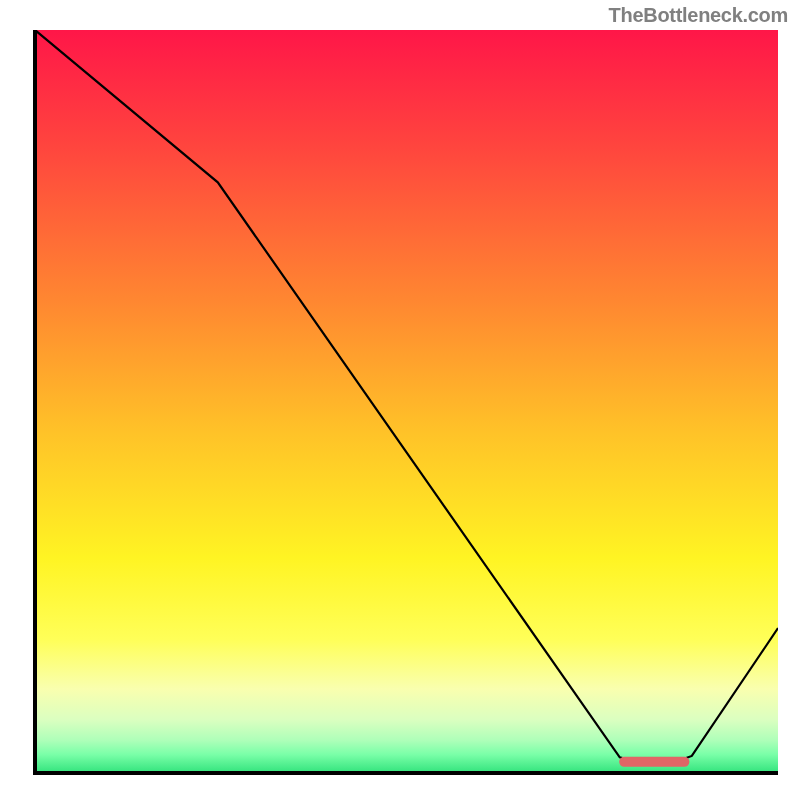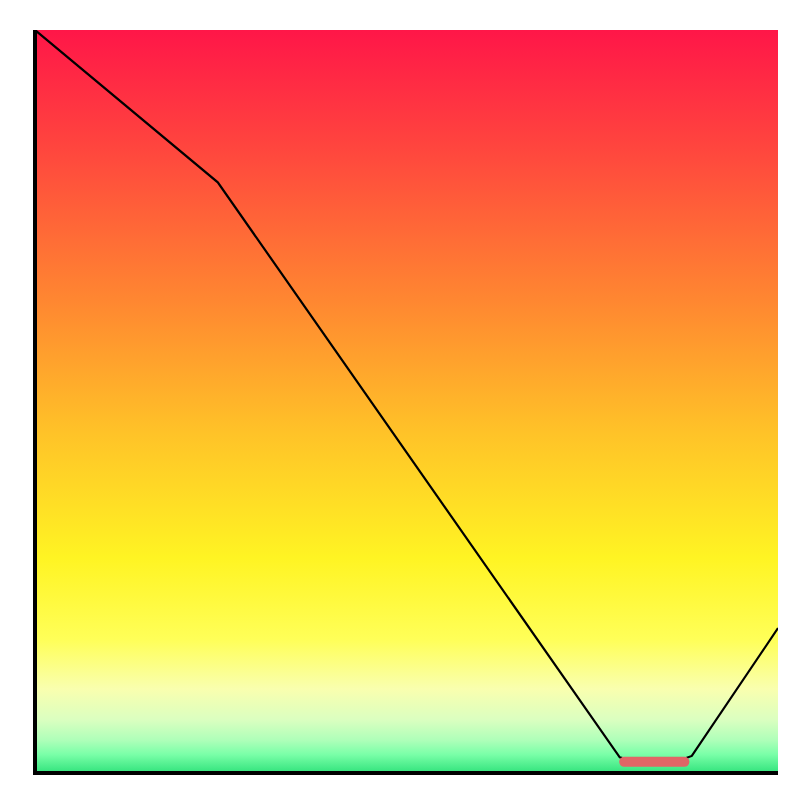--- a/index.html
+++ b/index.html
@@ -32,20 +32,21 @@
     left: 0;
     width: 800px;
     height: 800px;
   }
 </style>
 </head>
 <body>
 
 <div class="container">
 
+  <div class="attribution">TheBottleneck.com</div>
 
   <svg class="chart-svg" viewBox="0 0 800 800" preserveAspectRatio="none">
     <defs>
       <linearGradient id="heat" x1="0" y1="0" x2="0" y2="1">
 
       <stop offset="0.00%" stop-color="#ff1648"></stop>
           <stop offset="17.30%" stop-color="#ff4a3d"></stop>
           <stop offset="37.70%" stop-color="#ff8b30"></stop>
           <stop offset="54.00%" stop-color="#ffc228"></stop>
           <stop offset="71.10%" stop-color="#fff423"></stop>

